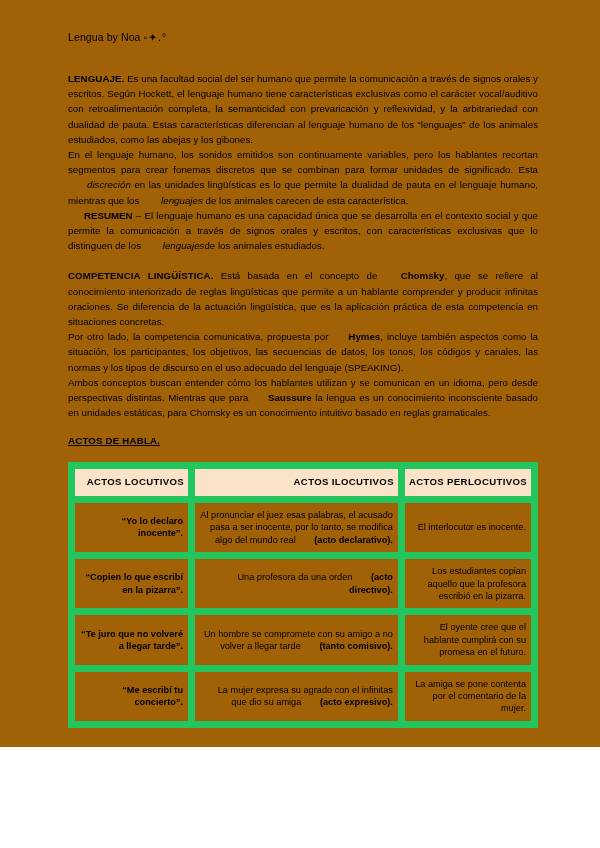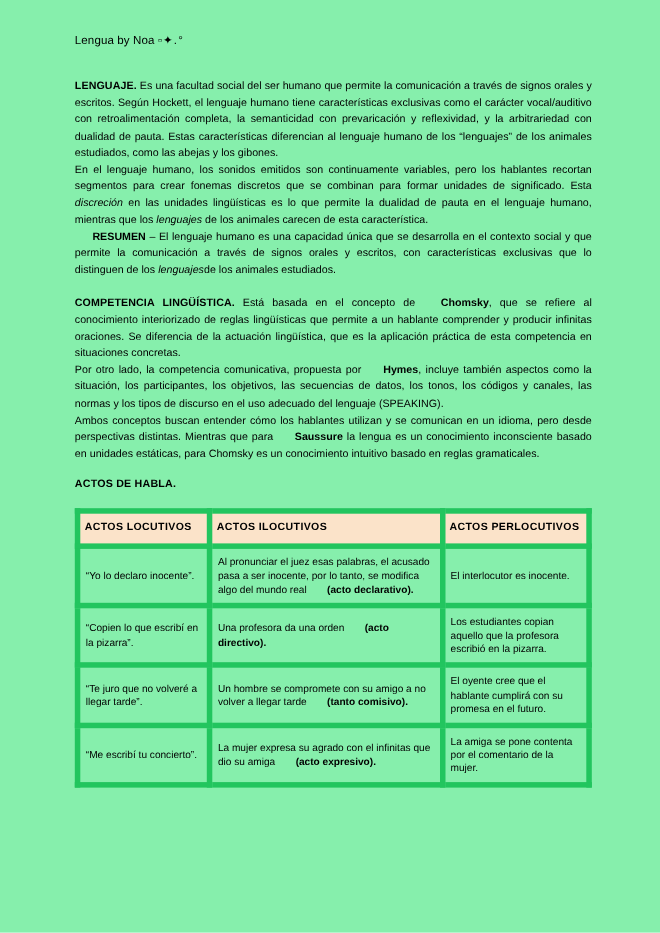--- a/index.html
+++ b/index.html
@@ -11,24 +11,24 @@
   body {
     width: 600px;
     height: 848px;
     font-family: "Liberation Sans", sans-serif;
     color: #000000;
     -webkit-font-smoothing: antialiased;
   }
   .page {
     position: relative;
     width: 600px;
-    height: 848px;
+    height: 747px;
     box-sizing: border-box;
     padding: 30px 62px 0 68px;
-    background: #86efac;
+    background: #a16207;
     overflow: hidden;
   }
 
   
   .doc-header {
     font-size: 10.5px;
     line-height: 14px;
     letter-spacing: 0.1px;
     margin: 0 0 27px 0;
     white-space: nowrap;
@@ -45,58 +45,59 @@
     text-align: justify;
     margin: 0;
     letter-spacing: 0.02px;
   }
   .para + .para { margin-top: 0; }
 
   .blk { margin-bottom: 15px; }
   .blk:last-of-type { margin-bottom: 0; }
 
   b, strong { font-weight: bold; padding-left: 16px; }
-  i, em { font-style: italic; }
+  i, em { font-style: italic; margin-left: 19px; }
 
   .lead {
     font-weight: bold;
     letter-spacing: 0.1px;
   }
 
   .section-title {
     font-size: 9.7px;
     font-weight: bold;
+    text-decoration: underline;
     letter-spacing: 0.2px;
     margin: 0 0 16px 0;
   }
 
   
   table.acts {
     border-collapse: collapse;
     width: 100%;
     table-layout: fixed;
     font-size: 9.2px;
     line-height: 12.4px;
   }
   table.acts th,
   table.acts td {
-    border: 5px solid #22c55e;
-    text-align: left;
+    border: 7px solid #22c55e;
+    text-align: right;
     vertical-align: middle;
     padding: 6px 5px;
     word-wrap: break-word;
   }
   table.acts thead th {
     background: #fbe3c9;
     font-weight: bold;
     font-size: 9.6px;
     letter-spacing: 0.35px;
     padding: 7px 4px;
   }
-  table.acts td.c1 { width: 25.2%; }
+  table.acts td.c1 { width: 25.2%; font-weight: bold; }
   table.acts td.c2 { width: 46.5%; }
   table.acts td.c3 { width: 28.3%; }
   table.acts th.c1 { width: 25.2%; }
   table.acts th.c2 { width: 46.5%; }
   table.acts th.c3 { width: 28.3%; }
 </style>
 </head>
 <body>
 
 <div class="page">

